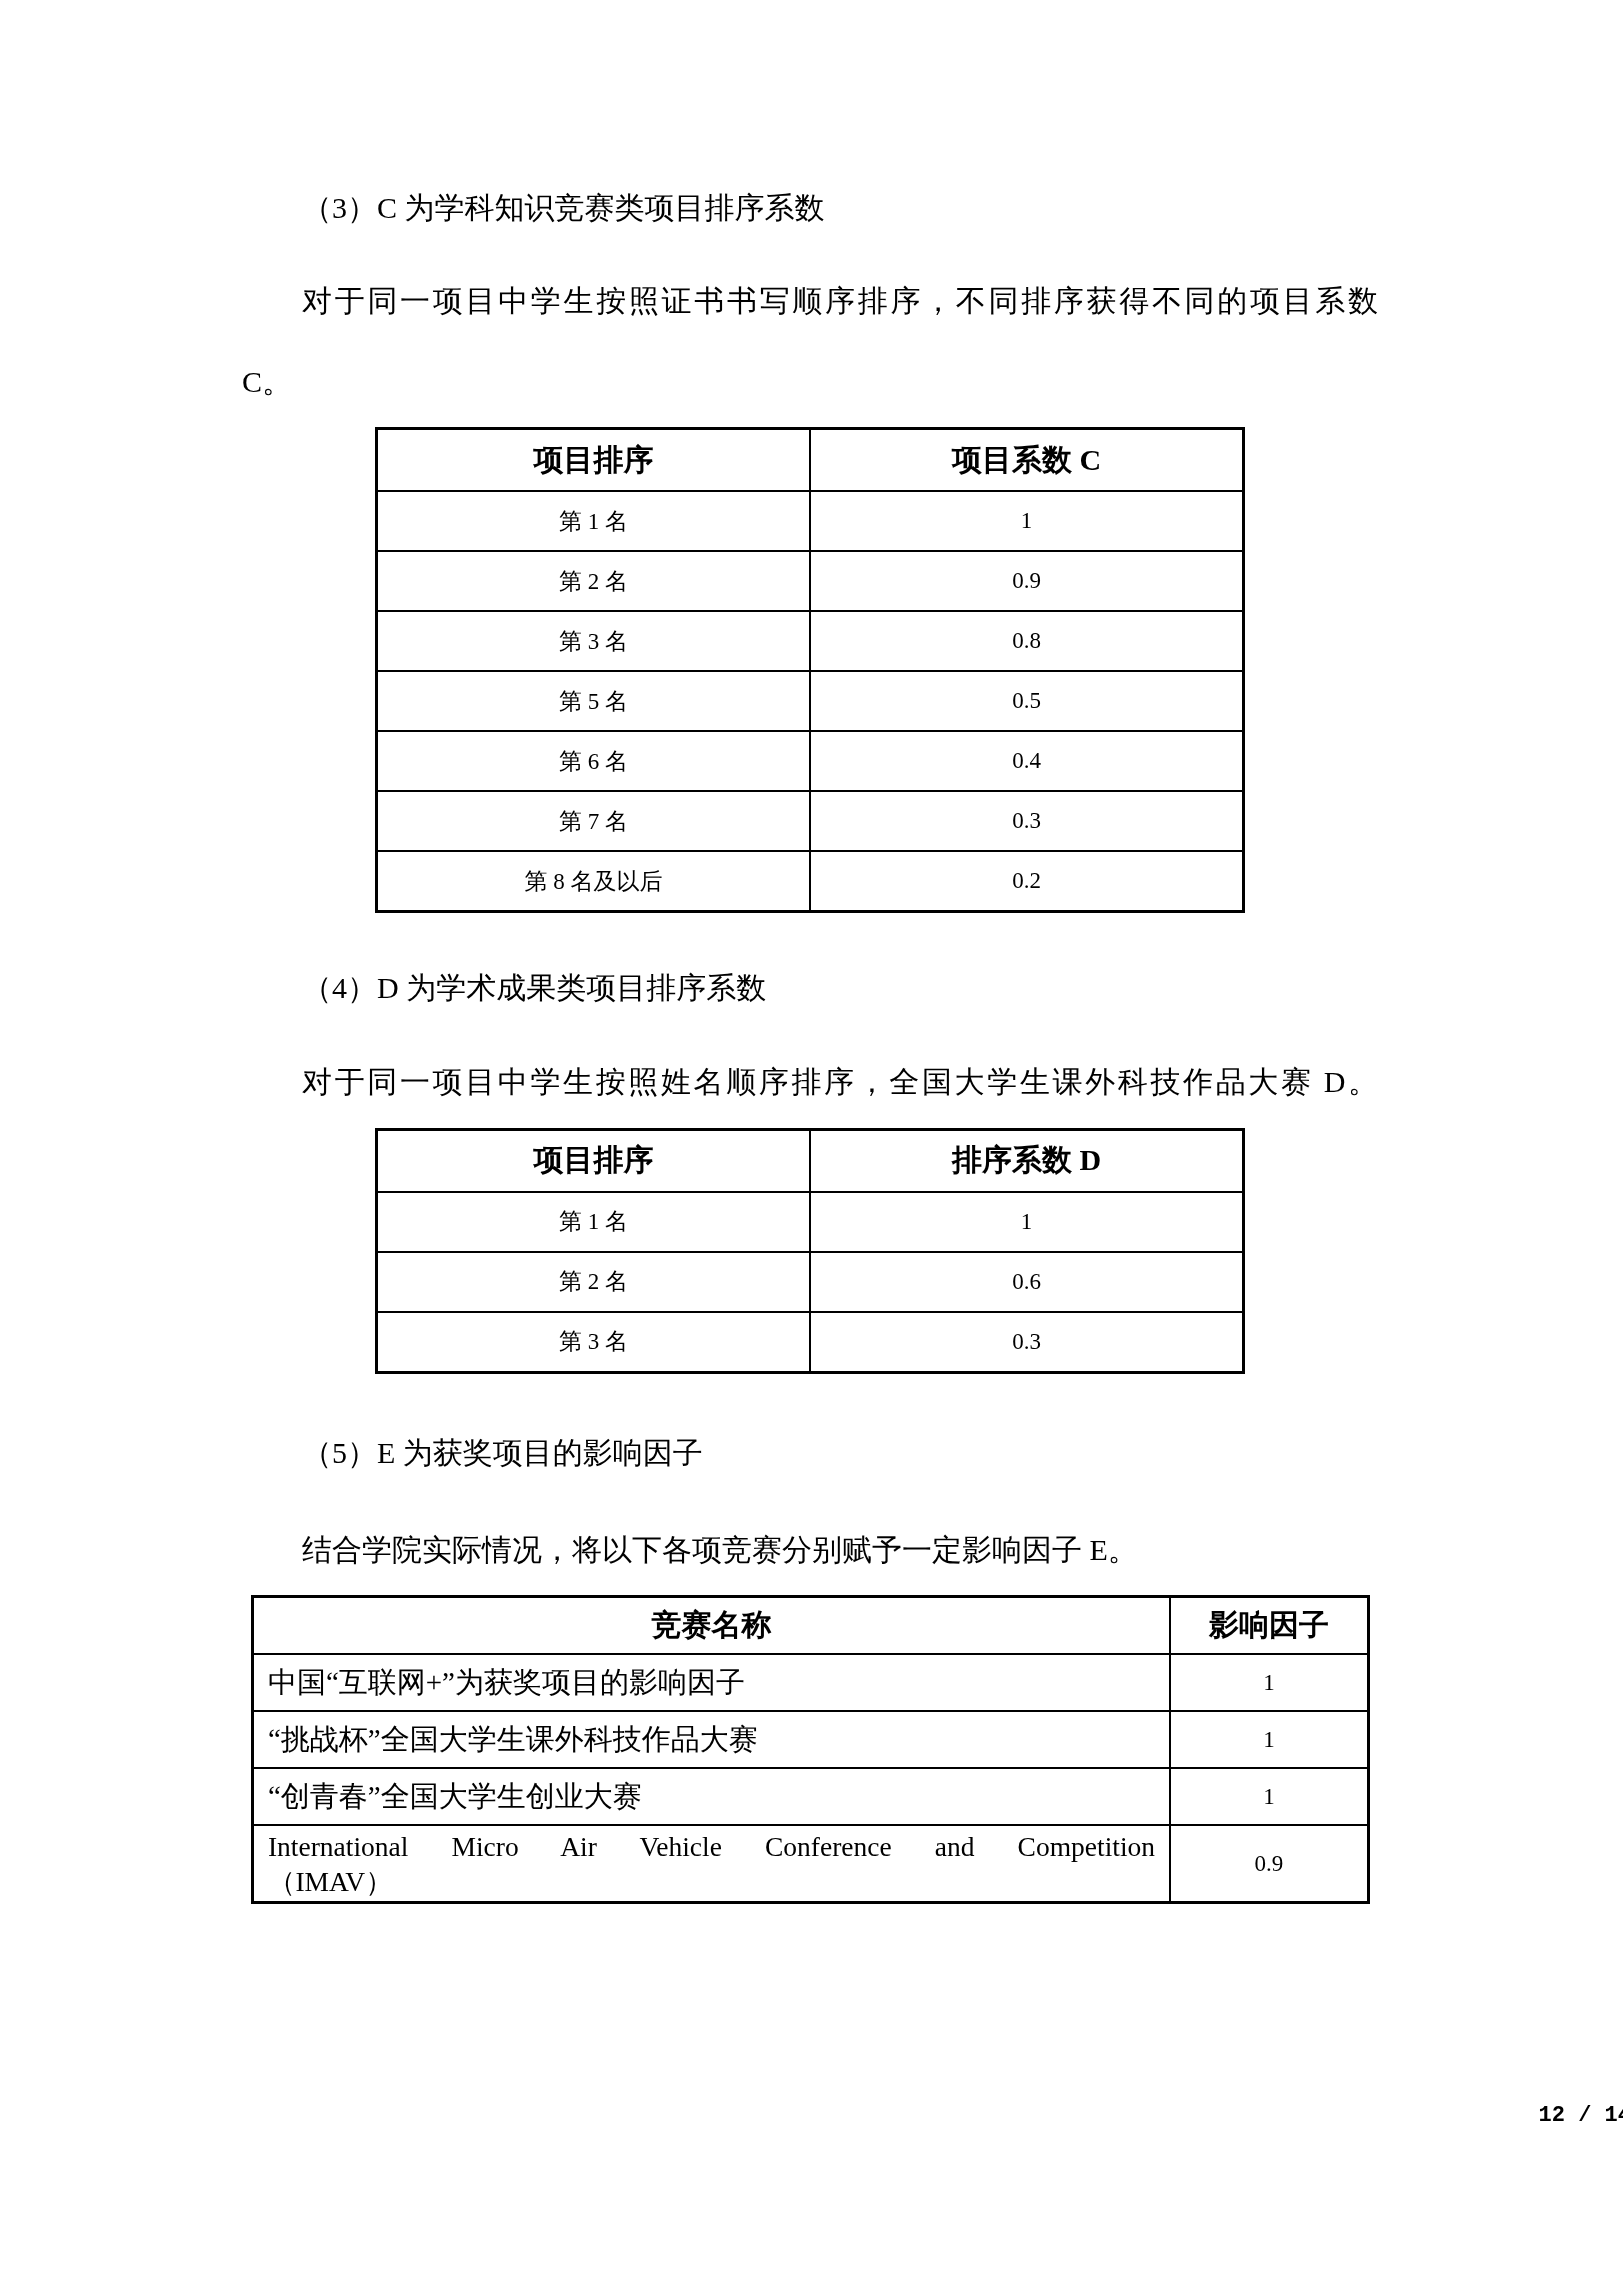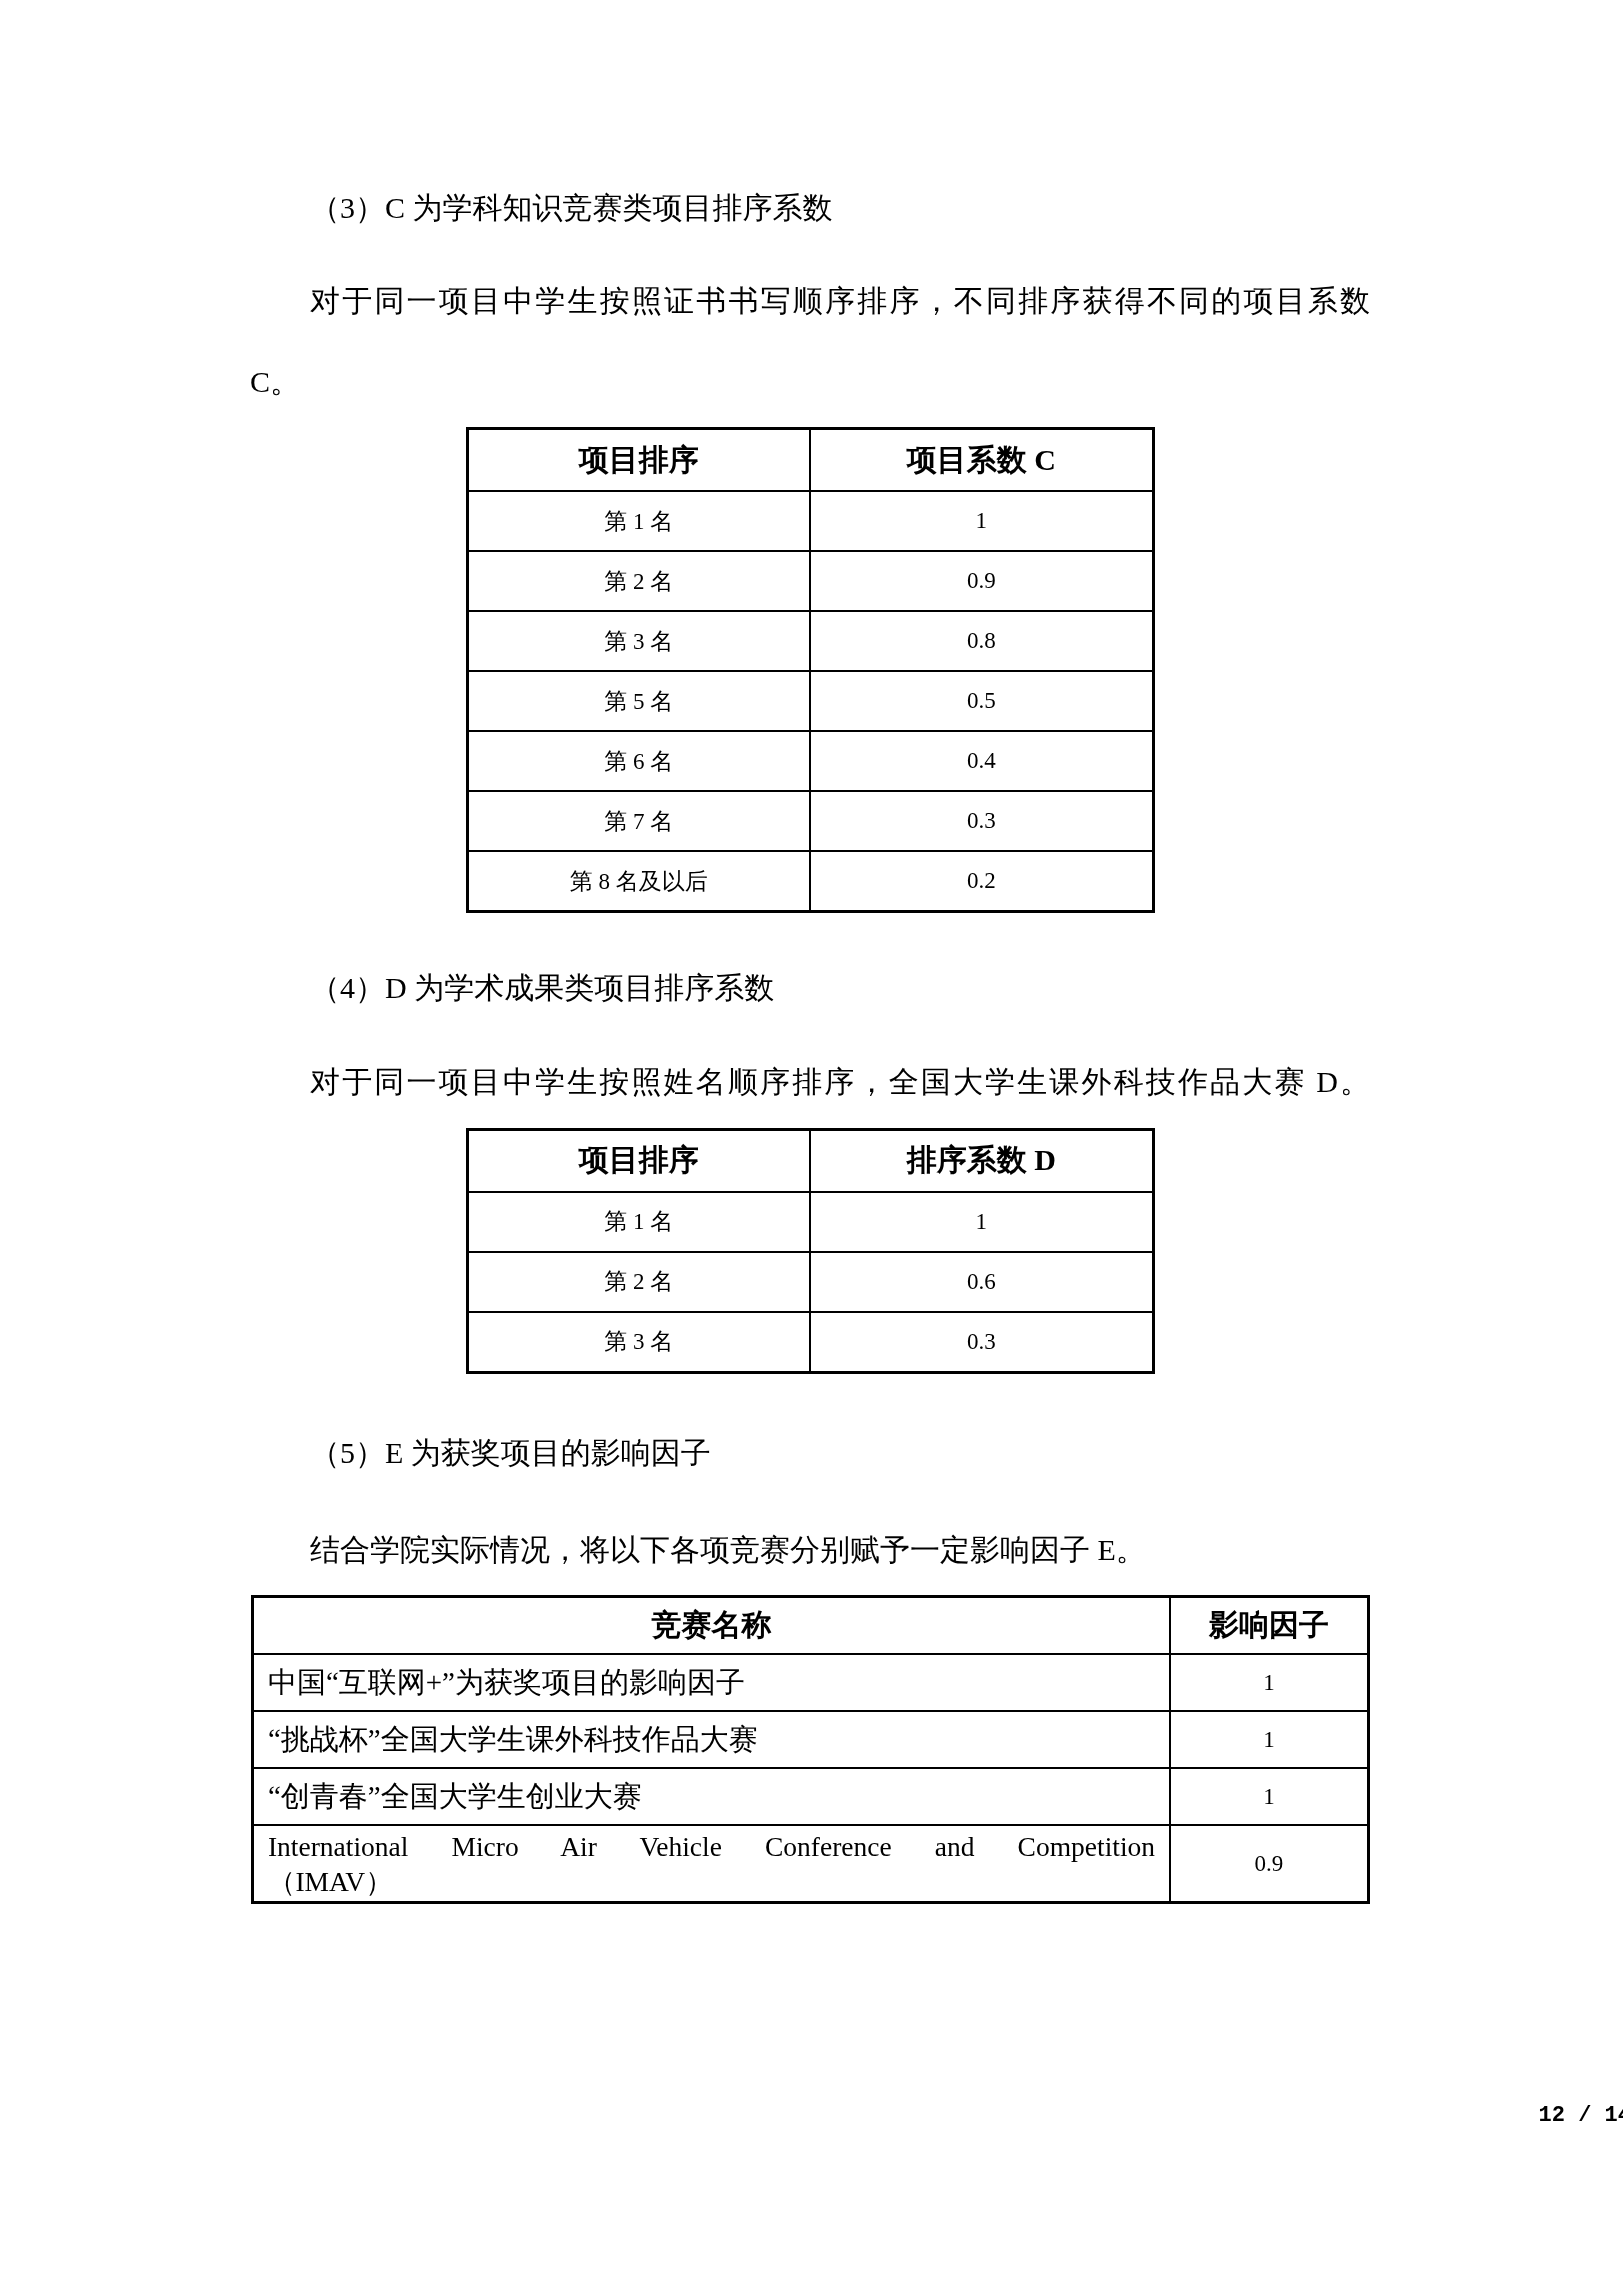--- a/index.html
+++ b/index.html
@@ -15,21 +15,21 @@
     color: #000000;
     font-family: "Liberation Serif", "DejaVu Serif", serif;
     overflow: hidden;
   }
   .content {
     padding: 189px 245px 0 242px;
   }
   .line {
     font-size: 30px;
     line-height: 37px;
-    margin: 8px;
+    margin: 0;
   }
   .indent { text-indent: 60px; }
   .justify-full {
     text-align: justify;
     text-align-last: justify;
   }
   table {
     border-collapse: collapse;
     table-layout: fixed;
     margin-left: auto;
@@ -39,21 +39,21 @@
   th, td {
     border: 2.6px solid #000000;
     text-align: center;
     vertical-align: middle;
     padding: 0;
     font-size: 23px;
     overflow: hidden;
   }
   th { font-size: 30px; font-weight: bold; }
 
-  .tbl-cd { width: 689px; border-radius: 22px; }
+  .tbl-cd { width: 870px; border-radius: 22px; }
   .tbl-cd th { height: 60px; }
   .tbl-cd td { height: 58px; }
 
   .tbl-e { width: 1119px; }
   .tbl-e th { height: 55px; }
   .tbl-e td { height: 55px; }
   .tbl-e td.name-cell {
     text-align: left;
     padding: 0 14.4px;
     font-size: 29px;

